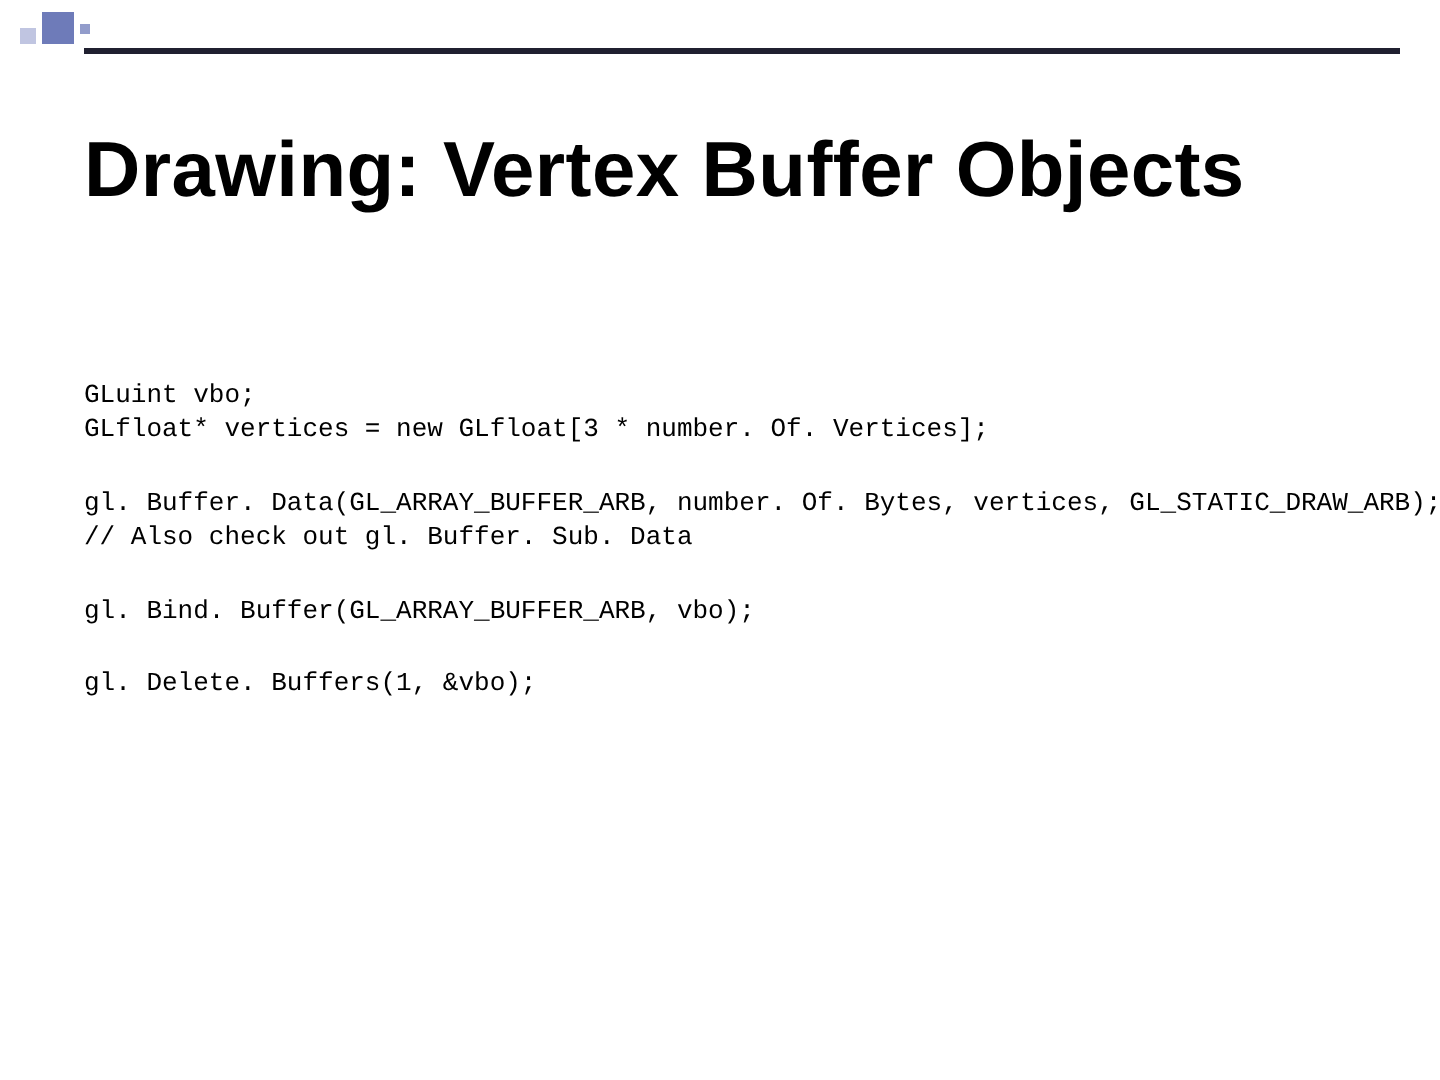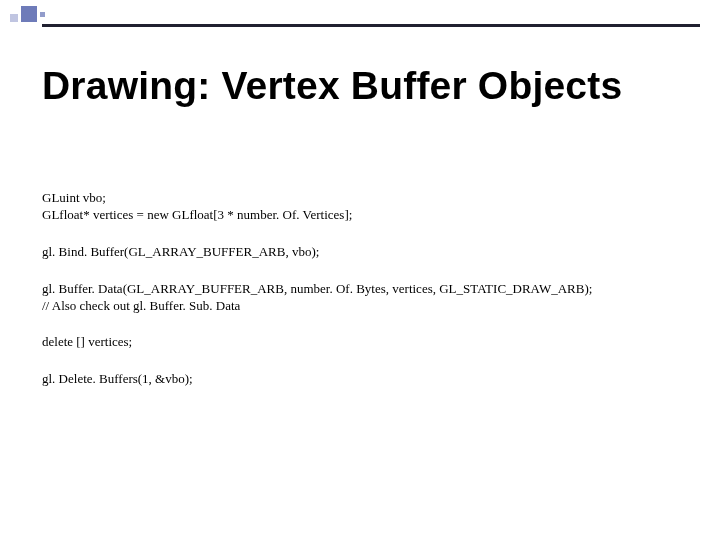--- a/index.html
+++ b/index.html
@@ -53,21 +53,21 @@
     font-size: 39px;
     font-weight: 700;
     color: #000;
     letter-spacing: 0.2px;
   }
   .code-area {
     position: absolute;
     top: 190px;
     left: 42px;
     right: 20px;
-    font-family: Liberation Serif, serif;
+    font-family: Liberation Mono, monospace;
     font-size: 13px;
     line-height: 1.3;
     color: #000;
   }
   .code-block {
     margin-bottom: 20px;
     white-space: pre;
   }
 </style>
 </head>
@@ -80,21 +80,20 @@
 </div>
 <div class="deco-bar"></div>
 
 <h1 class="title">Drawing:  Vertex Buffer Objects</h1>
 
 <div class="code-area">
   <div class="code-block"><span>GLuint vbo;</span>
 <span>GLfloat* vertices = new GLfloat[3 * number. Of. Vertices];</span></div>
 
 
-  <div class="code-block"><span>gl. Bind. Buffer(GL_ARRAY_BUFFER_ARB, vbo);</span></div>
-
   <div class="code-block"><span>gl. Buffer. Data(GL_ARRAY_BUFFER_ARB, number. Of. Bytes, vertices, GL_STATIC_DRAW_ARB);</span>
 <span>// Also check out gl. Buffer. Sub. Data</span></div>
 
-  <div class="code-block"><span>delete [] vertices;</span></div>
+  <div class="code-block"><span>gl. Bind. Buffer(GL_ARRAY_BUFFER_ARB, vbo);</span></div>
+
 
   <div class="code-block"><span>gl. Delete. Buffers(1, &amp;vbo);</span></div>
 </div>
 
 </body></html>

